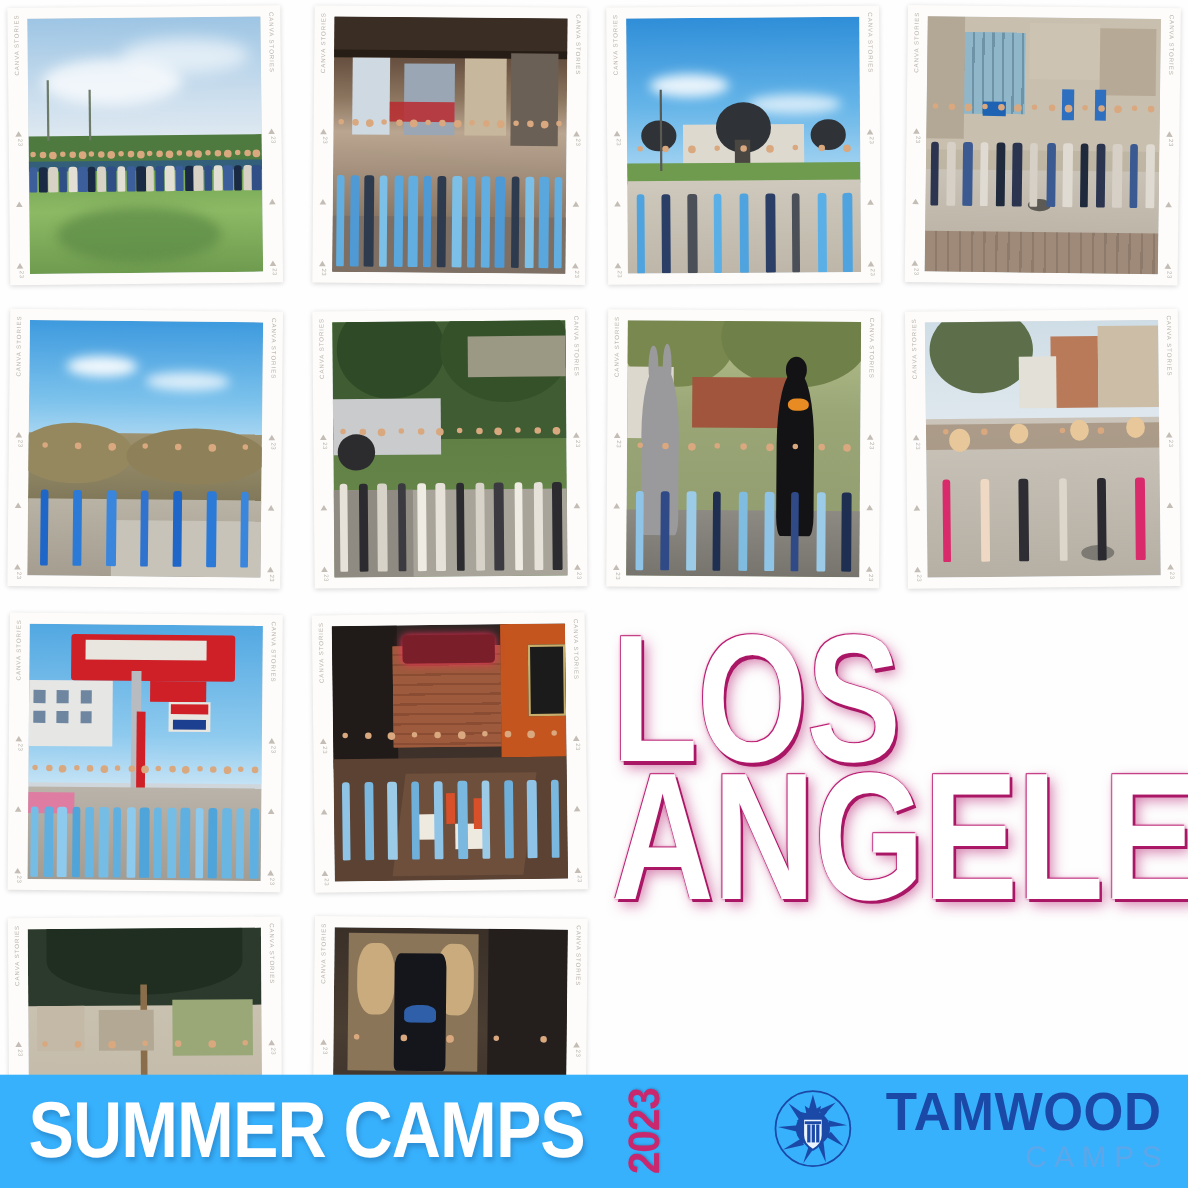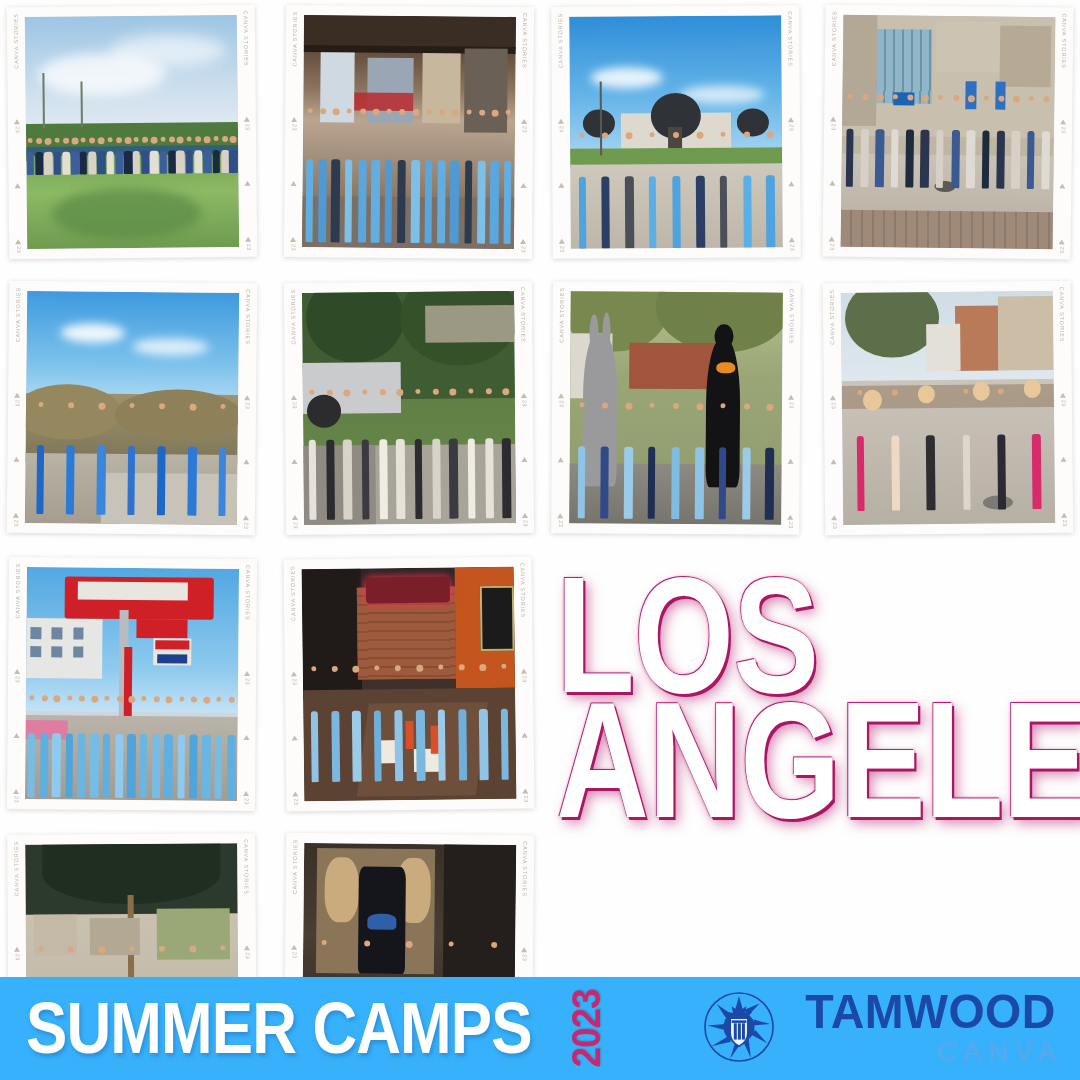--- a/index.html
+++ b/index.html
@@ -1293,16 +1293,16 @@
 
         <path d="M38 38 H62 V58 Q62 70 50 76 Q38 70 38 58 Z" fill="#e9f4ff" stroke="#1b49a8" stroke-width="2.4"></path>
         <rect x="43" y="45" width="4" height="22" fill="#1b49a8"></rect>
         <rect x="48.5" y="45" width="4" height="22" fill="#1b49a8"></rect>
         <rect x="54" y="45" width="4" height="22" fill="#1b49a8"></rect>
         <rect x="40" y="41" width="20" height="3.5" fill="#1b49a8"></rect>
       </svg>
     </div>
     <div id="brand-text">
       <div id="brand-name">TAMWOOD</div>
-      <div id="brand-sub">CANVA</div>
+      <div id="brand-sub">CAMPS</div>
     </div>
   </div>
 </div>
 
 </body></html>

